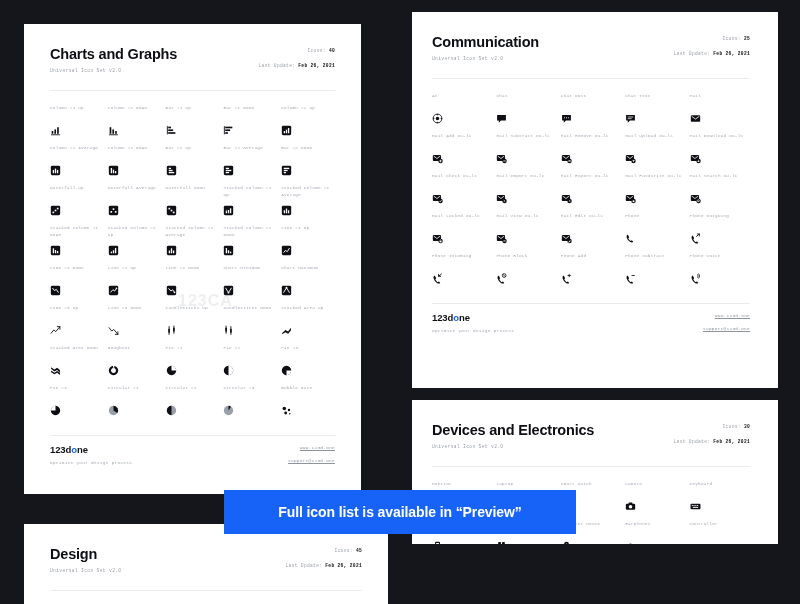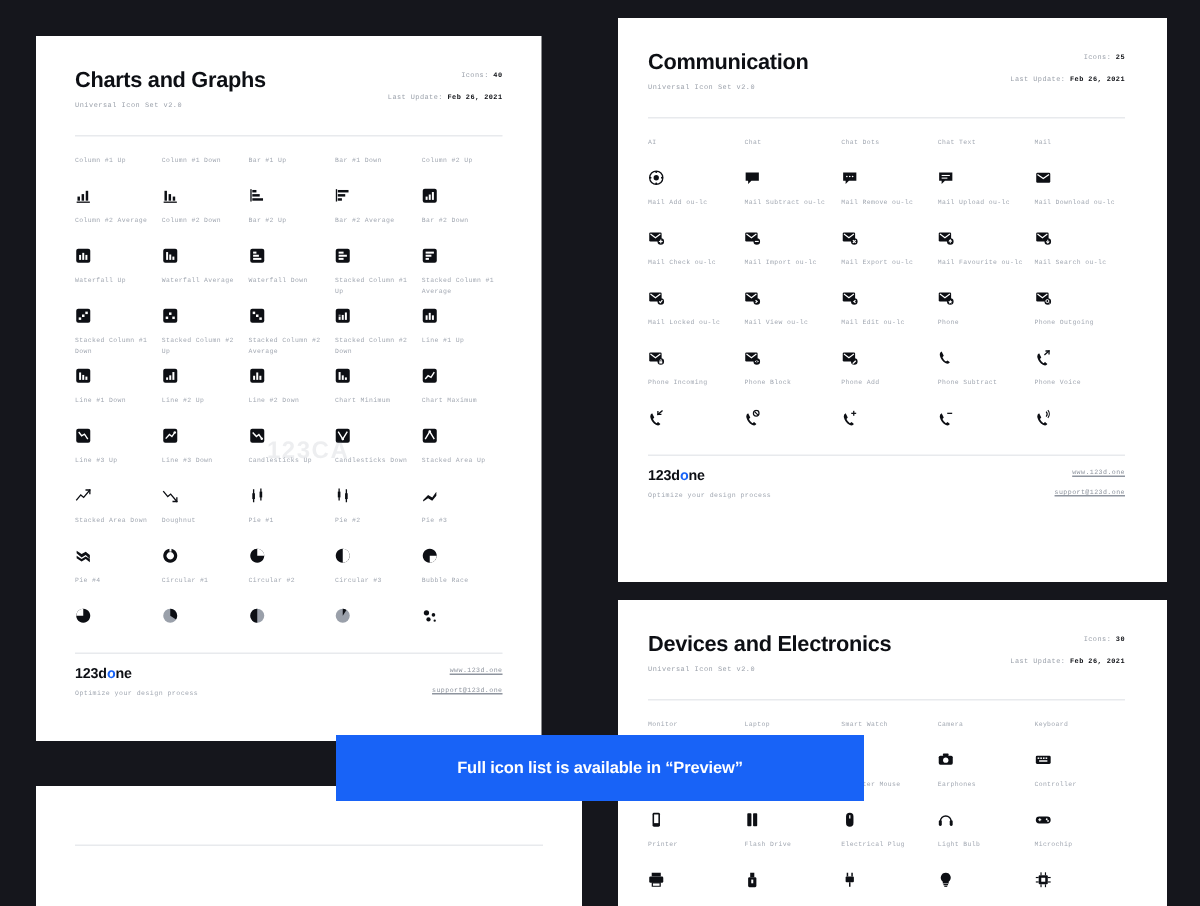--- a/index.html
+++ b/index.html
@@ -11,21 +11,21 @@
   }
   .stage { position: relative; width: 800px; height: 604px; }
 
   .sheet {
     position: absolute;
     background: #ffffff;
     overflow: hidden;
   }
   #sheet-charts   { left: 24px;  top: 24px;  width: 337px; height: 470px; }
   #sheet-comm     { left: 412px; top: 12px;  width: 366px; height: 376px; }
-  #sheet-devices  { left: 412px; top: 400px; width: 366px; height: 204px; }
+  #sheet-devices  { left: 412px; top: 400px; width: 366px; height: 144px; }
   #sheet-design   { left: 24px;  top: 524px; width: 364px; height: 80px; }
 
   .sheet-inner { padding: 22px 26px 0 26px; }
   #sheet-comm .sheet-inner, #sheet-devices .sheet-inner { padding-left: 20px; padding-right: 28px; }
 
   .head { position: relative; }
   .head-title {
     font-size: 14.5px;
     font-weight: 700;
     color: #0d0f14;
@@ -109,21 +109,21 @@
     user-select: none;
   }
 
   .banner {
     position: absolute;
     left: 224px; top: 490px;
     width: 352px; height: 44px;
     background: #1863f7;
     color: #ffffff;
     display: flex; align-items: center; justify-content: center;
-    font-size: 11px; font-weight: 700;
+    font-size: 14px; font-weight: 700;
     letter-spacing: -0.1px;
     z-index: 50;
   }
 </style>
 </head>
 <body>
 
 <div class="stage">
 
   <div class="sheet" id="sheet-charts">
@@ -1051,20 +1051,34 @@
                 <rect x="15.5" y="12" width="3.5" height="1.4" fill="currentColor"></rect>
               </svg>
             </span>
           </div>
         </div>
     </div>
   </div>
 
   <div class="sheet" id="sheet-design">
     <div class="sheet-inner">
+      <div class="head">
+        <div class="head-title">Design</div>
+        <div class="head-sub">Universal Icon Set v2.0</div>
+        <div class="head-right">
+          <div class="ln">
+            <span>Icons:</span>
+            <b>45</b>
+          </div>
+          <div class="ln">
+            <span>Last Update:</span>
+            <b>Feb 26, 2021</b>
+          </div>
+        </div>
+      </div>
       <div class="rule"></div>
     </div>
   </div>
 
   <div class="watermark">123CA</div>
 
   <div class="banner">Full icon list is available in “Preview”</div>
 
 </div>
 

